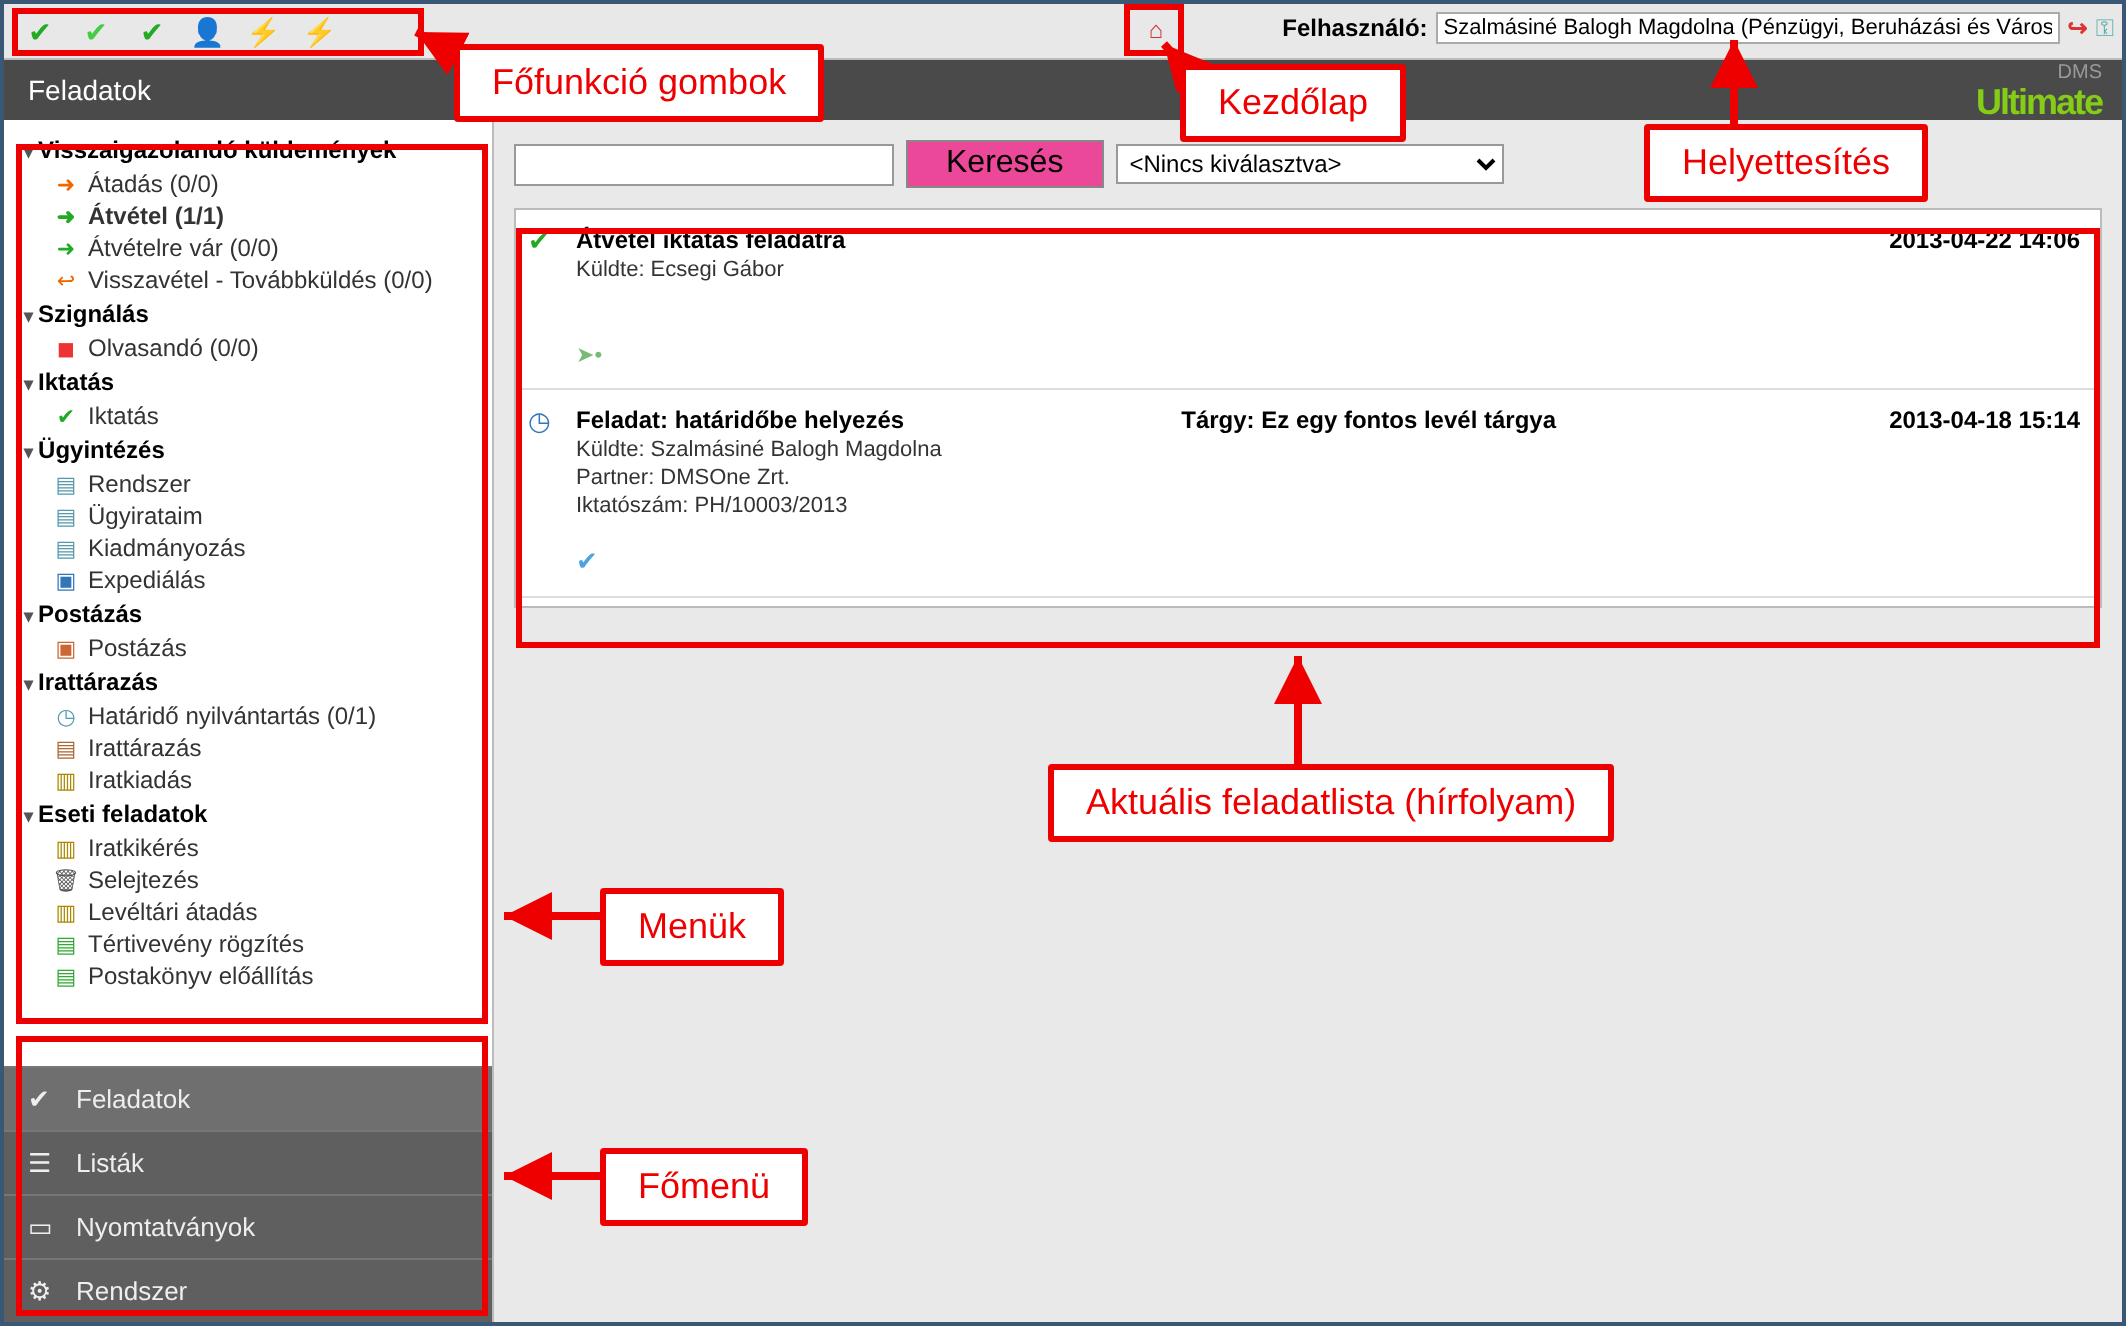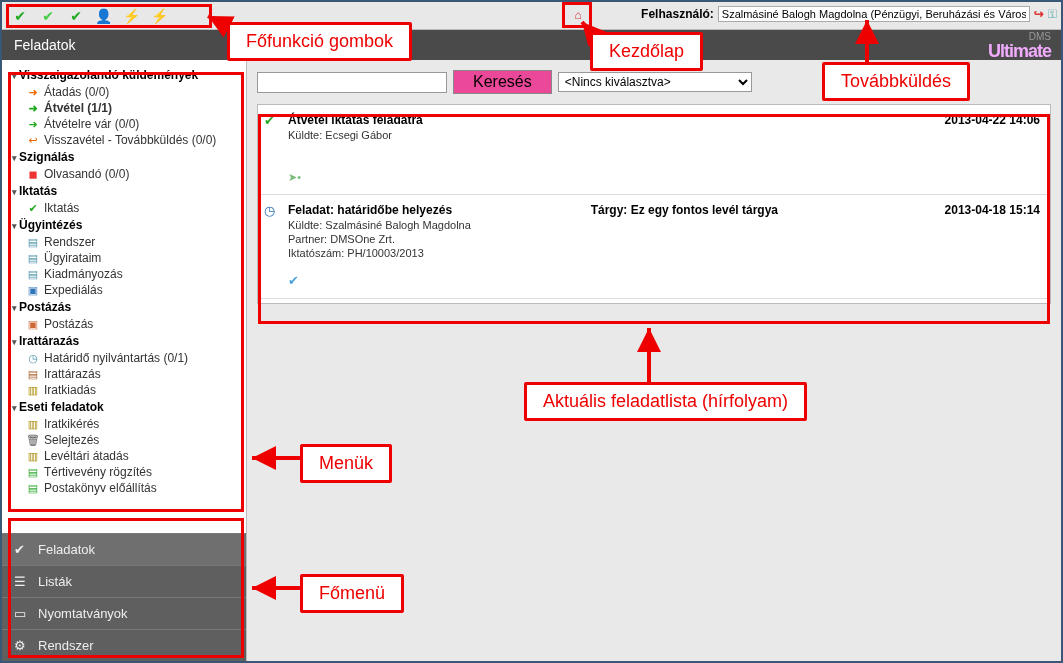--- a/index.html
+++ b/index.html
@@ -63,21 +63,21 @@
     height: 30px;
     padding-left: 12px;
     display:flex; align-items:center;
     font-size: 14px;
     position: relative;
   }
   .brand {
     position:absolute; right:10px; top:2px;
     color:#999; font-size:10px; text-align:right; line-height:1;
   }
-  .brand .big { font-size:18px; font-weight:bold; color:#f0abfc; letter-spacing:-1px;}
+  .brand .big { font-size:18px; font-weight:bold; color:#84cc16; letter-spacing:-1px;}
   
   .main {
     display:flex;
     height: calc(100% - 58px);
   }
   .sidebar {
     width: 245px;
     background:#fff;
     border-right:1px solid #bbb;
     display:flex;
@@ -352,21 +352,21 @@
 </div>
 
 <div class="highlight-box" style="left:4px; top:2px; width:206px; height:24px;"></div>
 <div class="highlight-box" style="left:560px; top:0px; width:30px; height:26px;"></div>
 <div class="highlight-box" style="left:6px; top:70px; width:236px; height:440px;"></div>
 <div class="highlight-box" style="left:6px; top:516px; width:236px; height:140px;"></div>
 <div class="highlight-box" style="left:256px; top:112px; width:792px; height:210px;"></div>
 
 <div class="callout" style="left:225px; top:20px;">Főfunkció gombok</div>
 <div class="callout" style="left:588px; top:30px;">Kezdőlap</div>
-<div class="callout" style="left:820px; top:60px;">Továbbküldés</div>
+<div class="callout" style="left:820px; top:60px;">Helyettesítés</div>
 <div class="callout" style="left:298px; top:442px;">Menük</div>
 <div class="callout" style="left:298px; top:572px;">Főmenü</div>
 <div class="callout" style="left:522px; top:380px;">Aktuális feladatlista (hírfolyam)</div>
 
 <svg class="arrow" style="left:198px; top:6px;" width="40" height="30">
   <defs>
       <marker id="ah" markerWidth="8" markerHeight="8" refX="6" refY="3" orient="auto">
         <path d="M0,0 L6,3 L0,6 Z" fill="#e00"></path>
       </marker>
     </defs>

